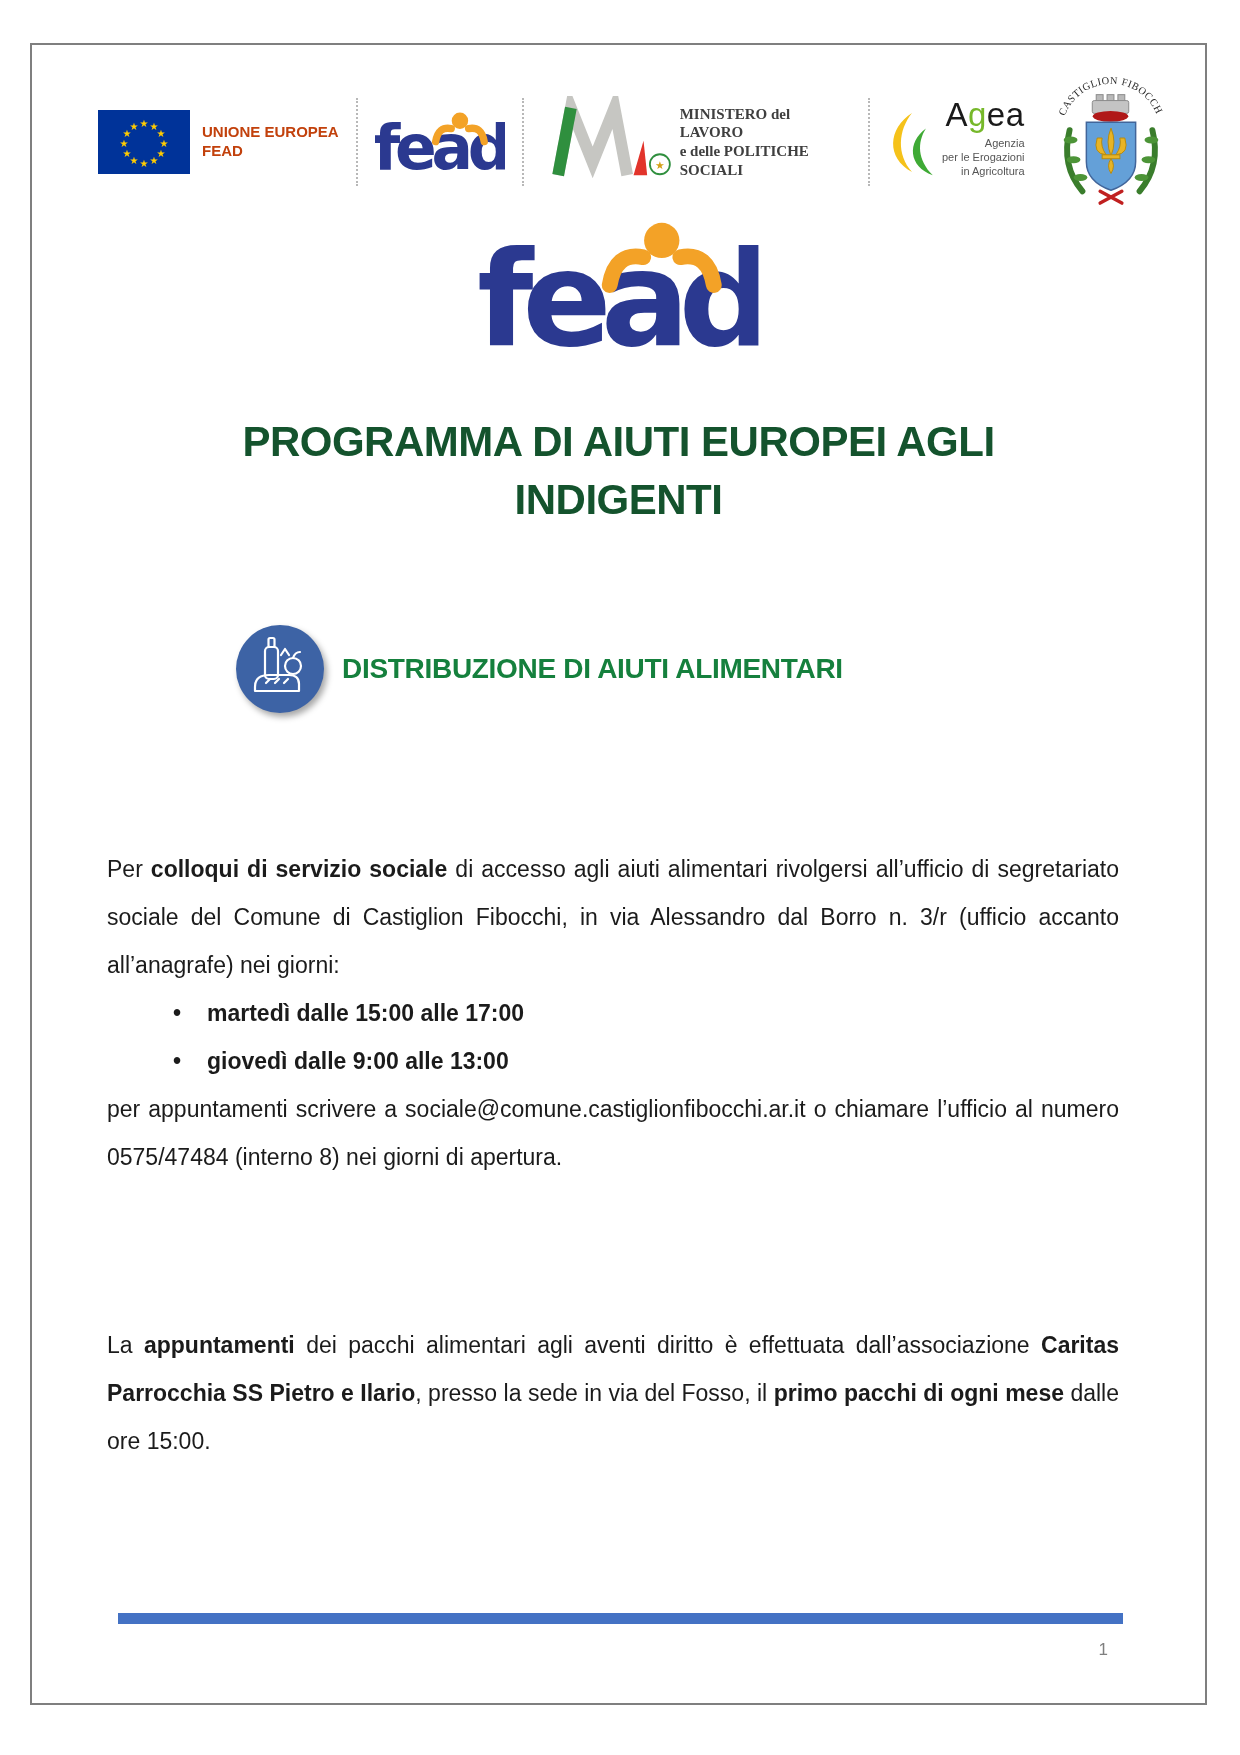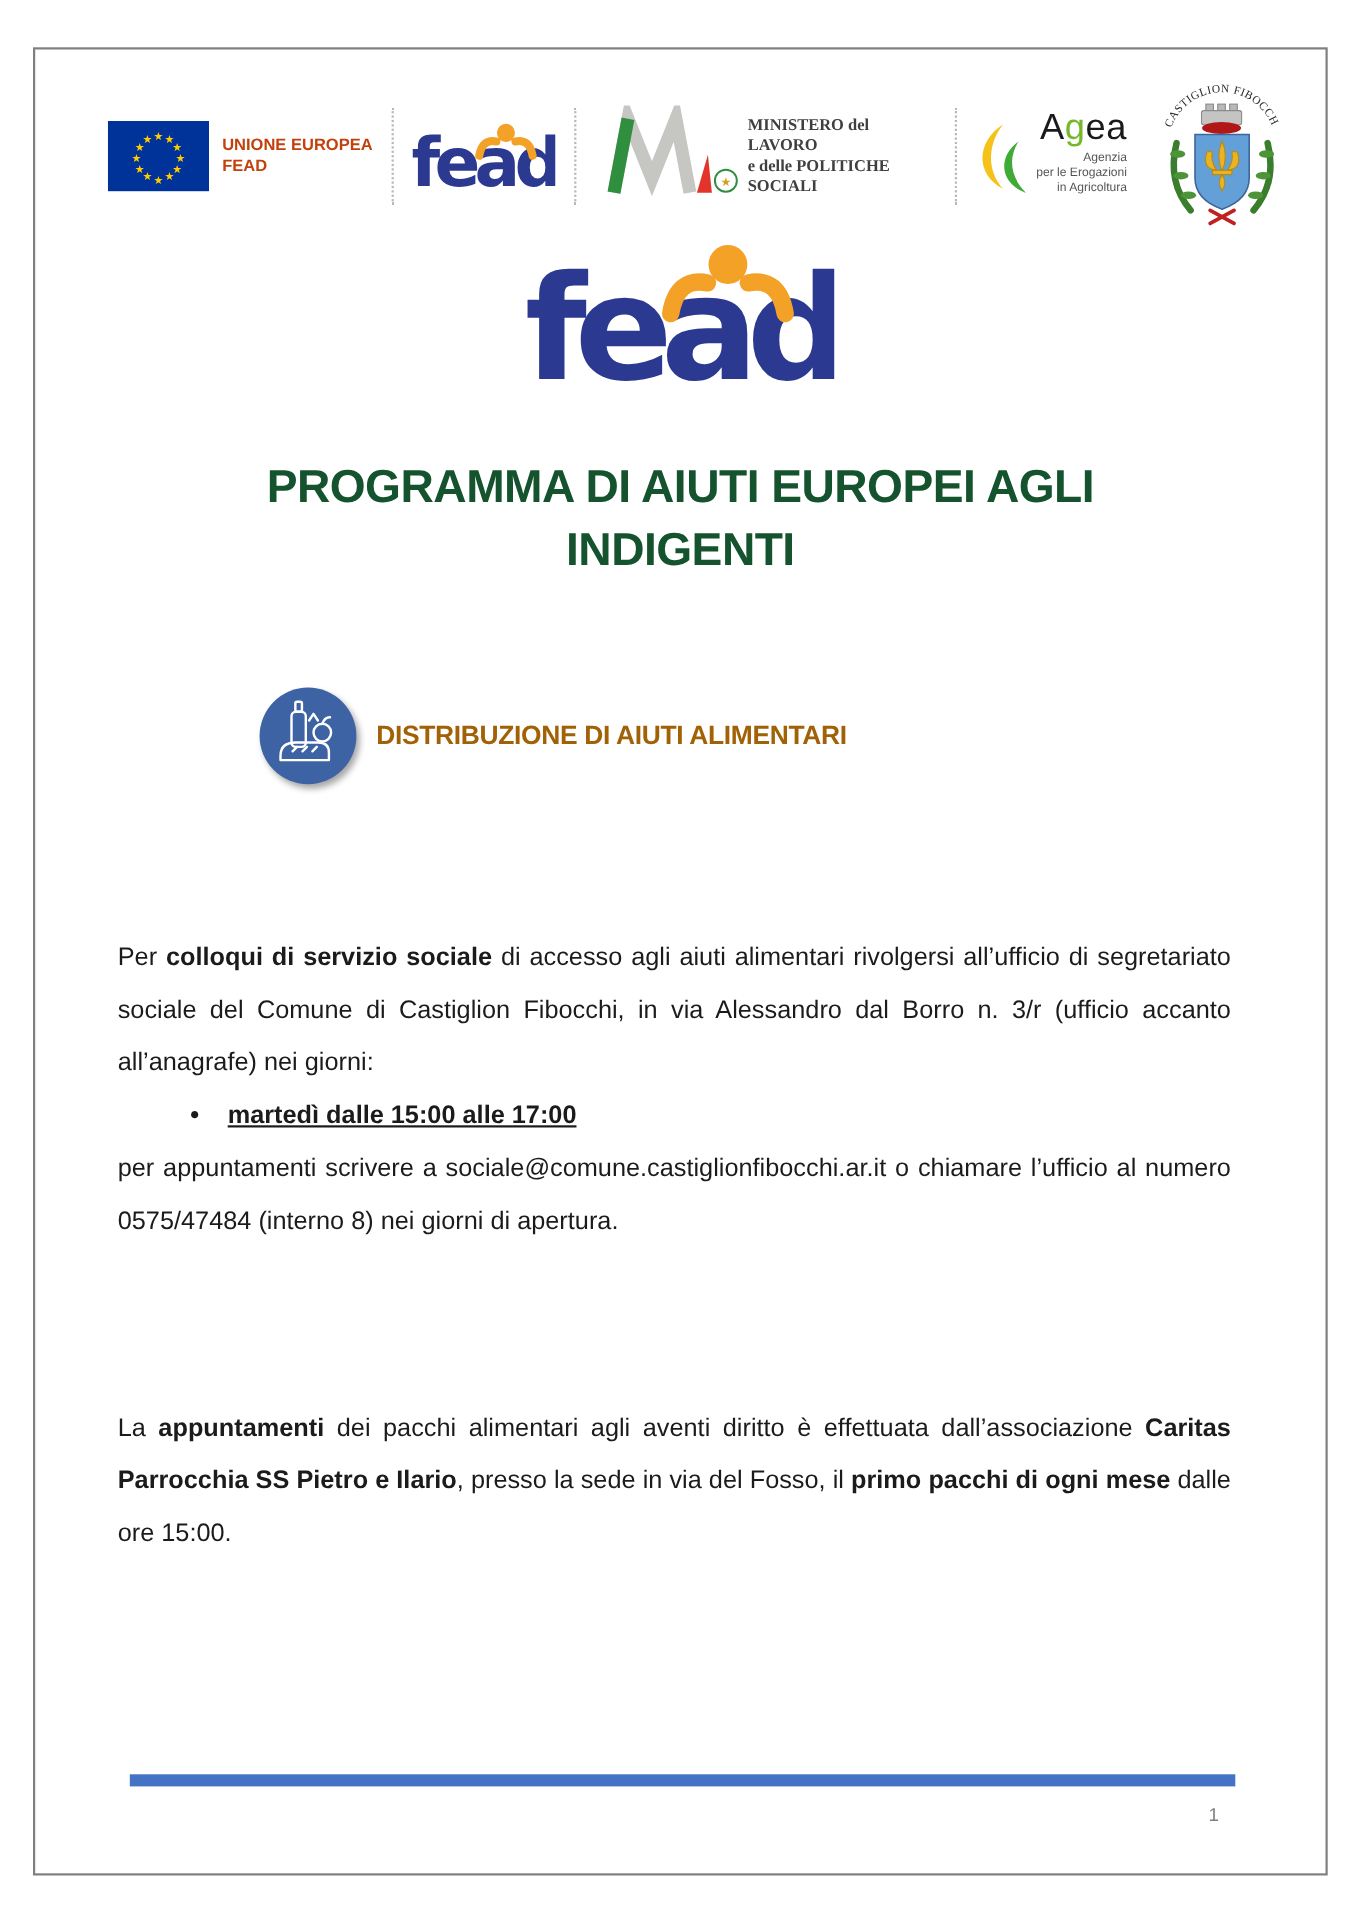--- a/index.html
+++ b/index.html
@@ -42,27 +42,27 @@
   }
   .doc-title .inner { display: inline-block; max-width: 900px; }
   
   .section-head { position: absolute; top: 580px; left: 204px; display: flex; align-items: center; }
   .circle-icon {
     width: 88px; height: 88px; border-radius: 50%;
     background: #3d63a5; flex: none;
     box-shadow: 3px 4px 6px rgba(0,0,0,0.35);
     display: flex; align-items: center; justify-content: center;
   }
-  .section-title { margin-left: 18px; color: #a16207; font-size: 24px; font-weight: bold; letter-spacing: -0.3px; }
+  .section-title { margin-left: 18px; color: #15803d; font-size: 28px; font-weight: bold; letter-spacing: -0.3px; }
   
   .content { position: absolute; top: 800px; left: 75px; width: 1012px; color: #1b1b1b; font-size: 23px; line-height: 48px; }
   .content p { margin: 0; text-align: justify; }
   .content b { font-weight: bold; }
   ul.days { margin: 0; padding: 0; list-style: none; font-weight: bold; }
-  ul.days li { position: relative; padding-left: 100px; text-decoration: underline; }
+  ul.days li { position: relative; padding-left: 100px; }
   ul.days li::before { content: "•"; position: absolute; left: 66px; font-weight: bold; }
   .para3 { margin-top: 140px !important; }
   
   .blue-bar { position: absolute; left: 86px; top: 1568px; width: 1005px; height: 11px; background: #4472c4; }
   .page-number { position: absolute; right: 97px; top: 1595px; color: #7f7f7f; font-size: 17px; }
   .hidden-defs { position: absolute; width: 0; height: 0; overflow: hidden; }
 </style>
 </head>
 <body>
 
@@ -199,20 +199,21 @@
       </svg>
     </div>
     <div class="section-title">DISTRIBUZIONE DI AIUTI ALIMENTARI</div>
   </div>
 
   <div class="content">
     <p><span>Per </span><b>colloqui di servizio sociale</b><span> di accesso agli aiuti alimentari rivolgersi all’ufficio di segretariato sociale del Comune di Castiglion Fibocchi, in via Alessandro dal Borro n. 3/r (ufficio accanto all’anagrafe) nei giorni:</span></p>
 
     <ul class="days">
       <li><span>martedì dalle 15:00 alle 17:00</span></li>
+      <li><span>giovedì dalle 9:00 alle 13:00</span></li>
     </ul>
 
     <p><span>per appuntamenti scrivere a sociale@comune.castiglionfibocchi.ar.it o chiamare l’ufficio al numero 0575/47484 (interno 8) nei giorni di apertura.</span></p>
 
     <p class="para3"><span>La </span><b>appuntamenti</b><span> dei pacchi alimentari agli aventi diritto è effettuata dall’associazione </span><b>Caritas Parrocchia SS Pietro e Ilario</b><span>, presso la sede in via del Fosso, il </span><b>primo pacchi di ogni mese</b><span> dalle ore 15:00.</span></p>
   </div>
 
   <div class="blue-bar"></div>
   <div class="page-number">1</div>
 

